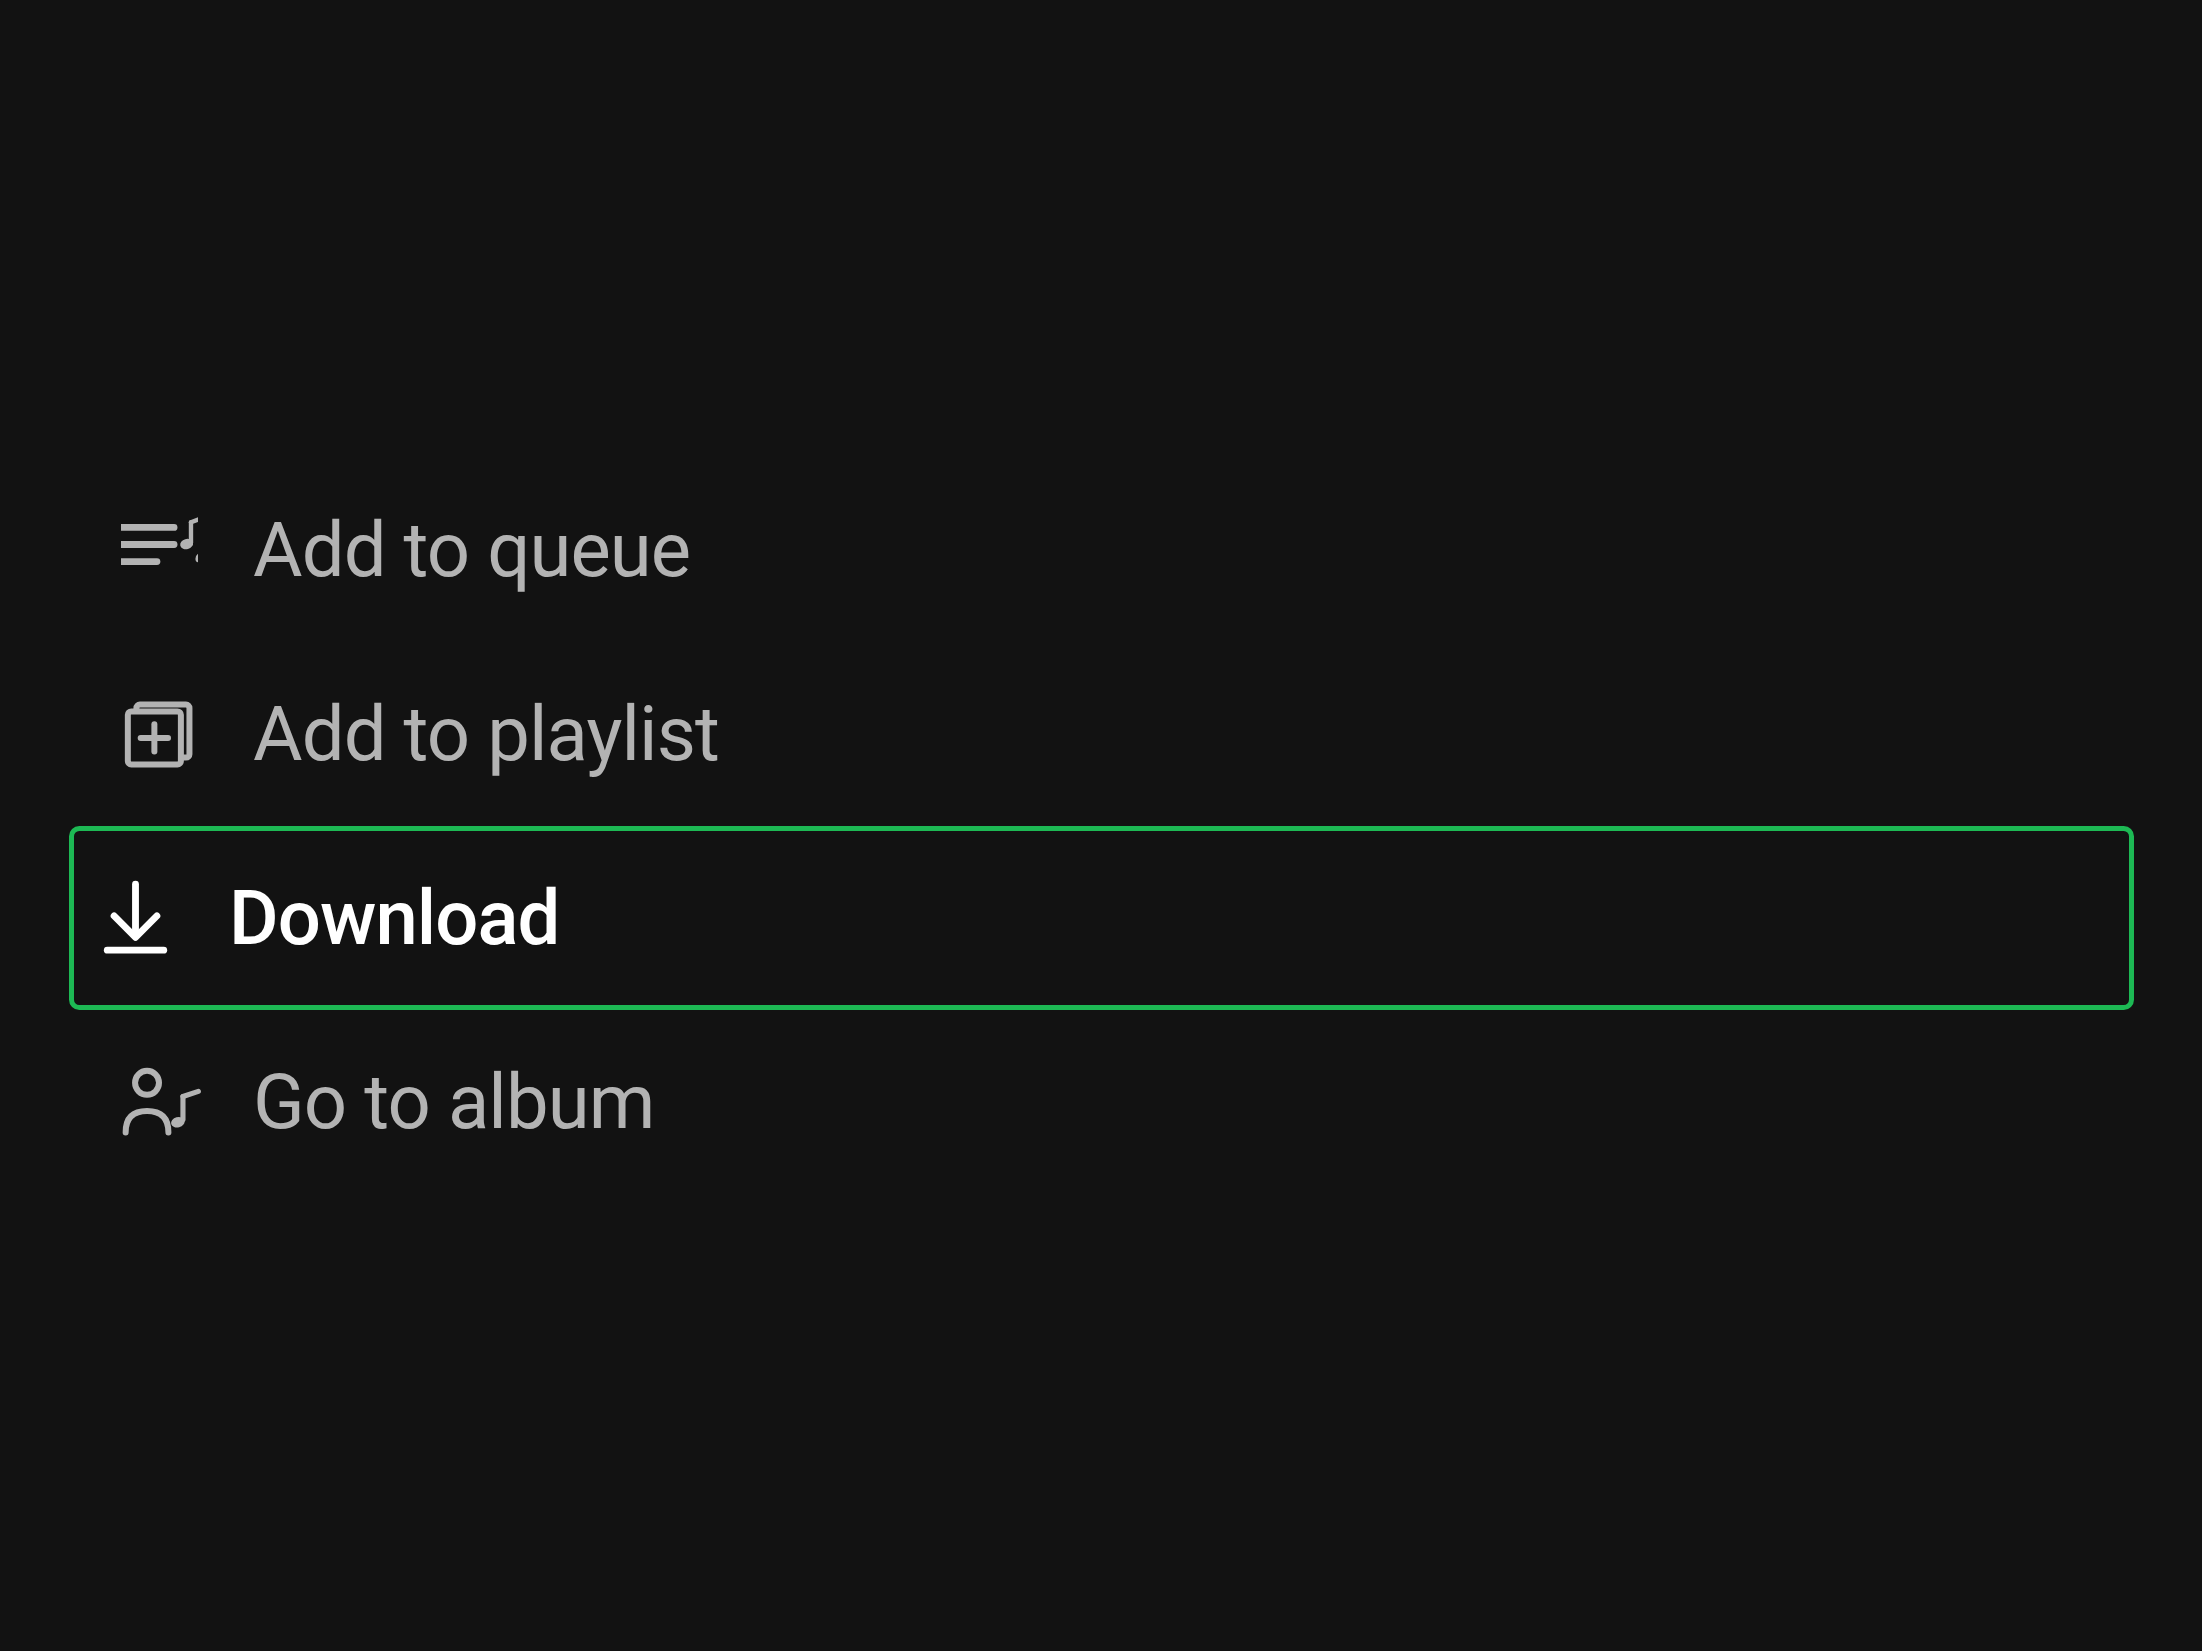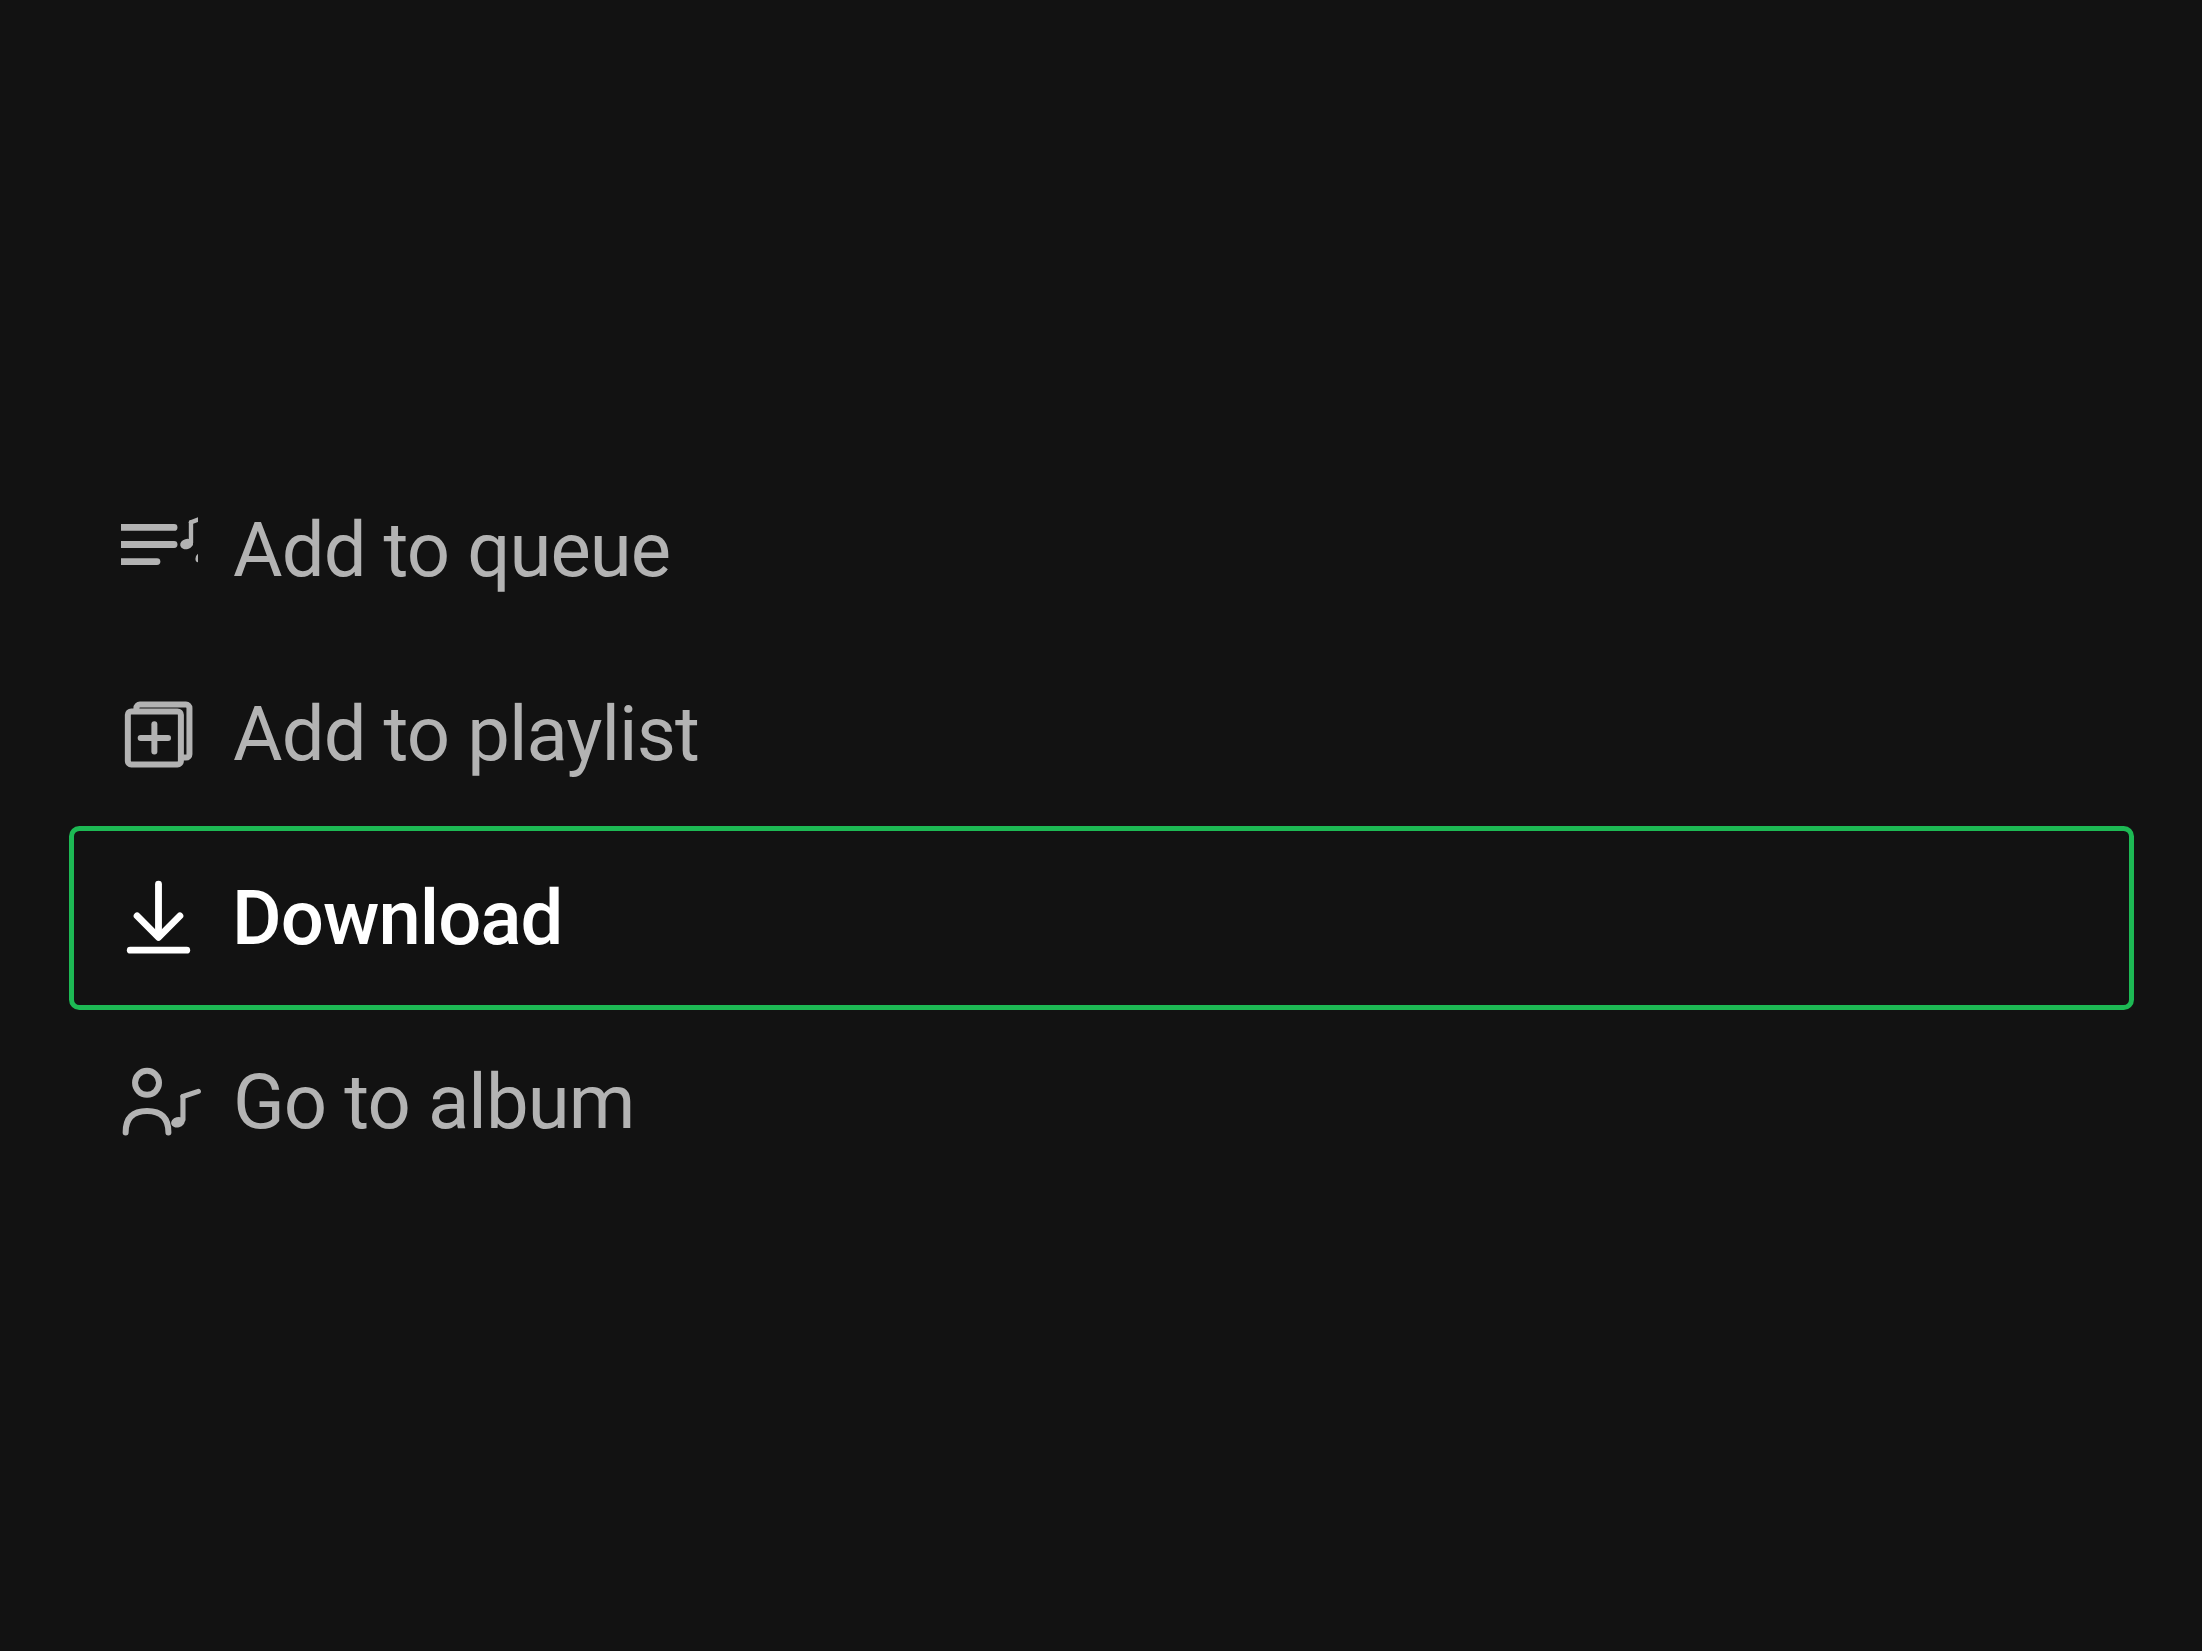--- a/index.html
+++ b/index.html
@@ -23,26 +23,27 @@
       width: 100%;
       padding: 52px 69px;
     }
 
     .menu-item {
       display: flex;
       align-items: center;
       padding: 47px 52px;
       cursor: pointer;
       border-radius: 6.9px;
+      gap: 20px;
     }
 
     .menu-item.highlighted {
       border: 5.2px solid #1DB954;
       border-radius: 10.3px;
-      padding: 42px 46px;
+      padding: 42px 23px;
     }
 
     .icon-container {
       width: 112px;
       display: flex;
       align-items: center;
       justify-content: flex-start;
       flex-shrink: 0;
     }
 

